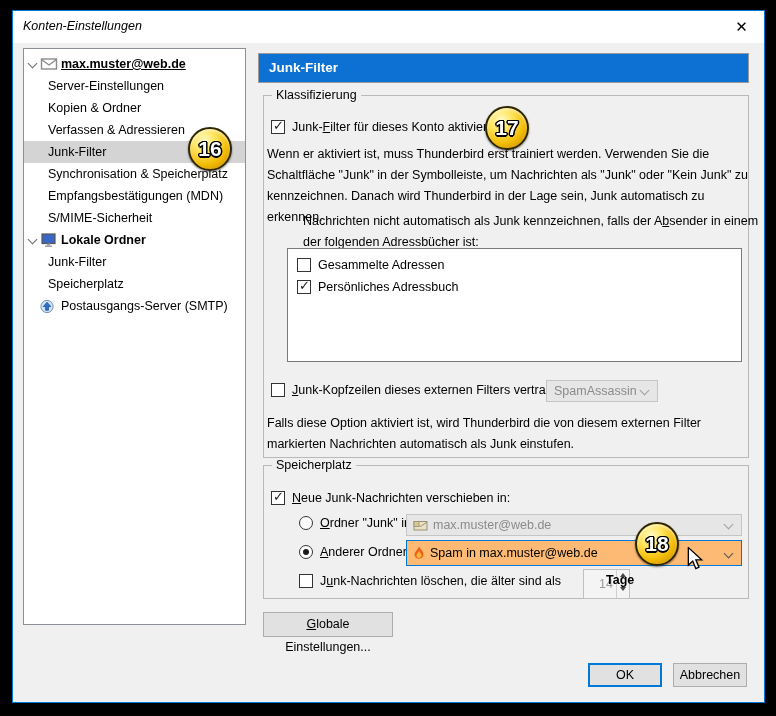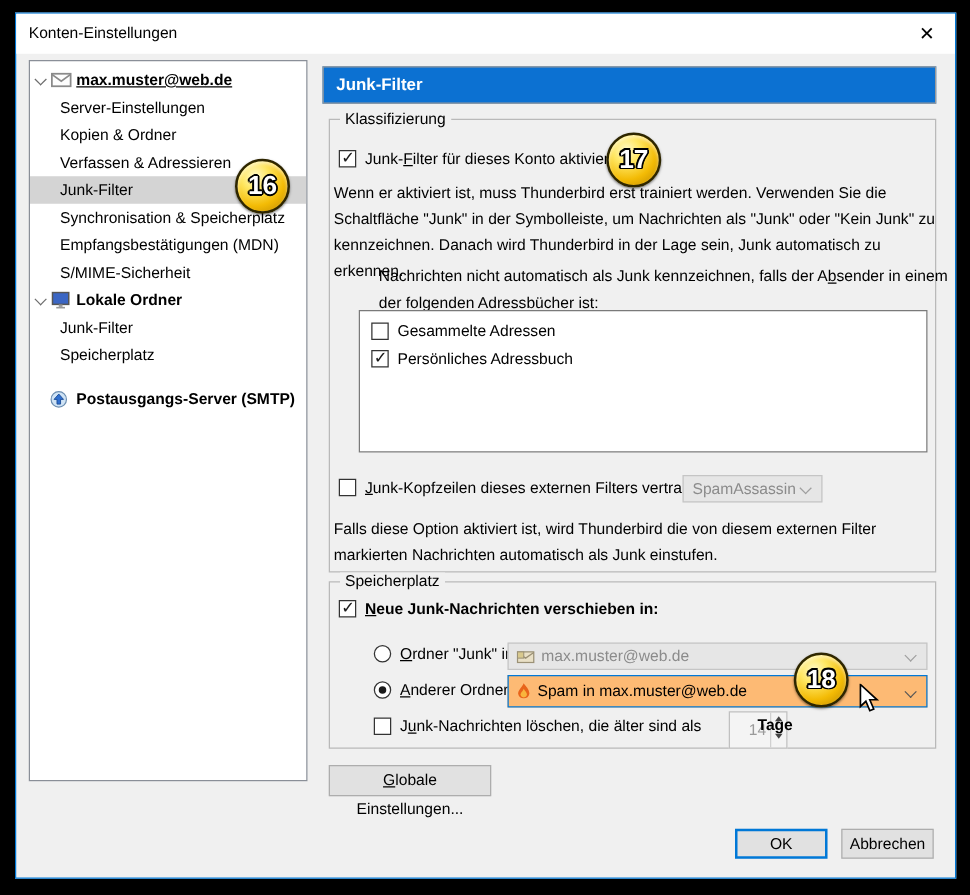--- a/index.html
+++ b/index.html
@@ -2,30 +2,30 @@
 <html><head>
 <meta charset="utf-8">
 <style>
   * { margin:0; padding:0; box-sizing:border-box; }
   html,body { width:776px; height:716px; background:#000; overflow:hidden;
               font-family:"Liberation Sans","DejaVu Sans",sans-serif; }
   .window { position:absolute; left:12px; top:10px; width:753px; height:693px;
             background:#f0f0f0; border:1px solid #0078d7; }
   
   .titlebar { position:absolute; left:0; top:0; right:0; height:32px; background:#fff; }
-  .titlebar .title { position:absolute; left:10px; top:8px; font-size:12.5px; color:#000; }
+  .titlebar .title { position:absolute; left:10px; top:8px; font-size:12.5px; color:#000;font-style:italic; }
   .close-btn { position:absolute; right:0; top:0; width:45px; height:31px; background:transparent;
                border:none; font-size:15px; color:#000; cursor:default; }
   
   .tree { position:absolute; left:10px; top:37px; width:223px; height:577px;
           background:#fff; border:1px solid #8a8f98; overflow:hidden; }
   .trow { position:relative; height:22px; line-height:22px; font-size:12.5px; color:#000;
           white-space:nowrap; padding-left:24px; }
   .trow.top { padding-left:37px; font-weight:bold; }
-  .trow.smtp { padding-left:37px; font-weight:bold;margin-top:13px; }
+  .trow.smtp { padding-left:37px; font-weight:normal; }
   .trow.selected { background:#d4d4d4; }
   .trow.acct .t-label { text-decoration:underline; }
   .twisty { position:absolute; left:3px; top:5px; width:12px; height:12px; }
   .twisty::after { content:""; position:absolute; left:2px; top:2px; width:6px; height:6px;
                    border-right:1.6px solid #6d6d6d; border-bottom:1.6px solid #6d6d6d;
                    transform:rotate(45deg); }
   .t-icon { position:absolute; left:16px; top:4px; width:18px; height:14px; }
   .mt4 { margin-top:4px; }
   
   .panel-header { position:absolute; left:245px; top:42px; width:491px; height:30px;
@@ -181,21 +181,21 @@
     <span class="dd-value" style="margin-left:1px;">SpamAssassin</span>
     <span class="dd-chevron"></span>
   </div>
 
   <div class="para" style="left:254px; top:402px; width:482px;">Falls diese Option aktiviert ist, wird Thunderbird die von diesem externen Filter markierten Nachrichten automatisch als Junk einstufen.</div>
 
   <div class="group g2">
     <span class="glabel">Speicherplatz</span>
   </div>
 
-  <div class="row" style="left:258px; top:469px;font-weight:bold;">
+  <div class="row" style="left:258px; top:480px;">
     <span class="cb checked"></span>
     <span class="lbl"><span></span><u>N</u><span>eue Junk-Nachrichten verschieben in:</span></span>
   </div>
 
   <div class="row" style="left:286px; top:505px;">
     <span class="radio"></span>
     <span class="lbl"><span></span><u>O</u><span>rdner "Junk" in:</span></span>
   </div>
   <div class="dropdown dd-disabled" style="left:393px; top:503px; width:336px;">
     <svg width="15" height="11" viewBox="0 0 15 11">

